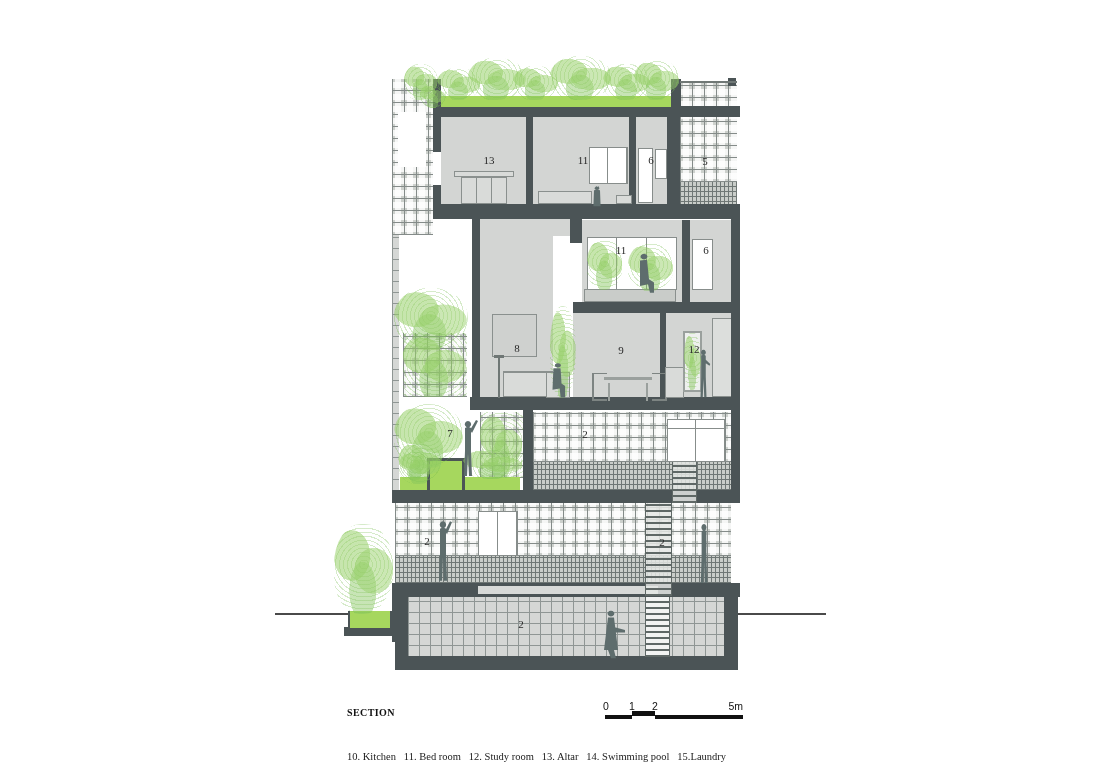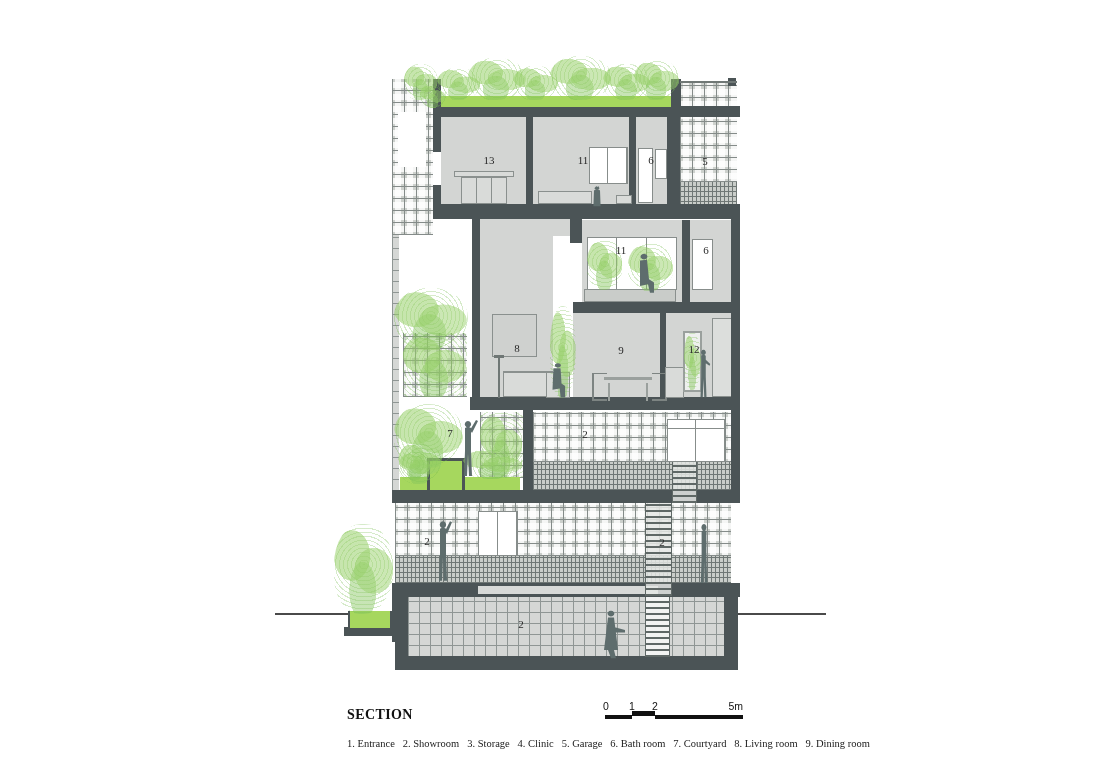--- a/index.html
+++ b/index.html
@@ -42,21 +42,21 @@
       radial-gradient(ellipse at 30% 35%, rgba(152,208,106,.55) 0 30%, transparent 31%),
       radial-gradient(ellipse at 66% 52%, rgba(152,208,106,.5) 0 34%, transparent 35%),
       radial-gradient(ellipse at 48% 74%, rgba(132,196,92,.45) 0 30%, transparent 31%),
       repeating-radial-gradient(circle at 50% 45%, rgba(118,188,78,.3) 0 1px, transparent 1px 4px);
   }
   .fol.sq{border-radius:0;}
   .furn{background:#d9dbd9;border:1px solid #8a908e;box-sizing:border-box;}
   .num{font-size:11px;color:#2a2a2a;transform:translate(-50%,-50%);white-space:nowrap;}
   .fig svg{display:block;width:100%;height:100%;}
   .fig path{fill:#5e6d6d;}
-  .title{font-size:14px;font-weight:bold;color:#111;letter-spacing:.4px;}
+  .title{font-size:10px;font-weight:bold;color:#111;letter-spacing:.4px;}
   .legend{font-size:10.5px;color:#1a1a1a;white-space:pre;line-height:13px;}
   .sb-label{position:absolute;top:0;font-family:"Liberation Sans",sans-serif;font-size:10.5px;color:#111;}
   .sb-seg{position:absolute;background:#111;height:4px;}
   .sb-base{position:absolute;background:#111;height:1px;}
   .gline{background:#4a4a4a;}
 </style>
 </head>
 <body>
 
 <div class="canvas">
@@ -240,15 +240,15 @@
     <span class="sb-label" style="left:-2px;">0</span>
     <span class="sb-label" style="left:24px;">1</span>
     <span class="sb-label" style="left:47px;">2</span>
     <span class="sb-label" style="right:0;">5m</span>
     <div class="sb-base" style="left:0;top:15px;width:138px;"></div>
     <div class="sb-seg" style="left:0;top:15px;width:27px;"></div>
     <div class="sb-seg" style="left:27px;top:11px;width:23px;"></div>
     <div class="sb-seg" style="left:50px;top:15px;width:88px;"></div>
   </div>
 
-  <div class="a legend" style="left:347px;top:737px;">1. Entrance   2. Showroom   3. Storage   4. Clinic   5. Garage   6. Bath room   7. Courtyard   8. Living room   9. Dining room</div>
+  <div class="a legend" style="left:347px;top:750px;">10. Kitchen   11. Bed room   12. Study room   13. Altar   14. Swimming pool   15.Laundry</div>
 
 </div>
 
 </body></html>

